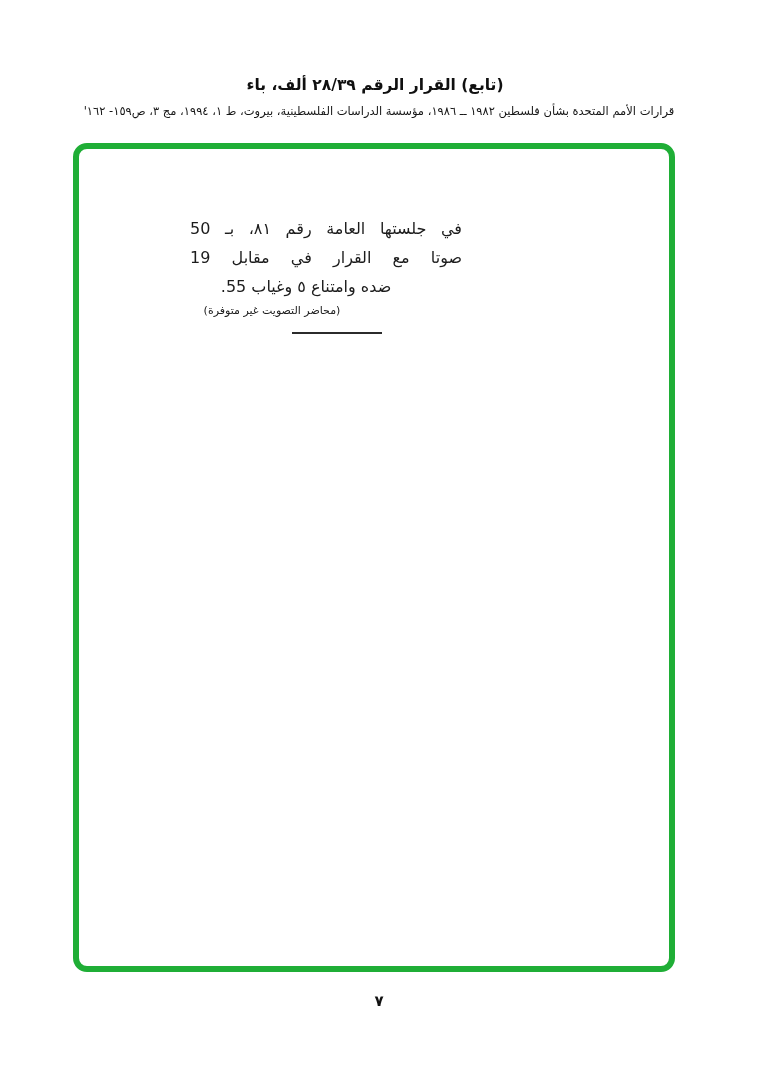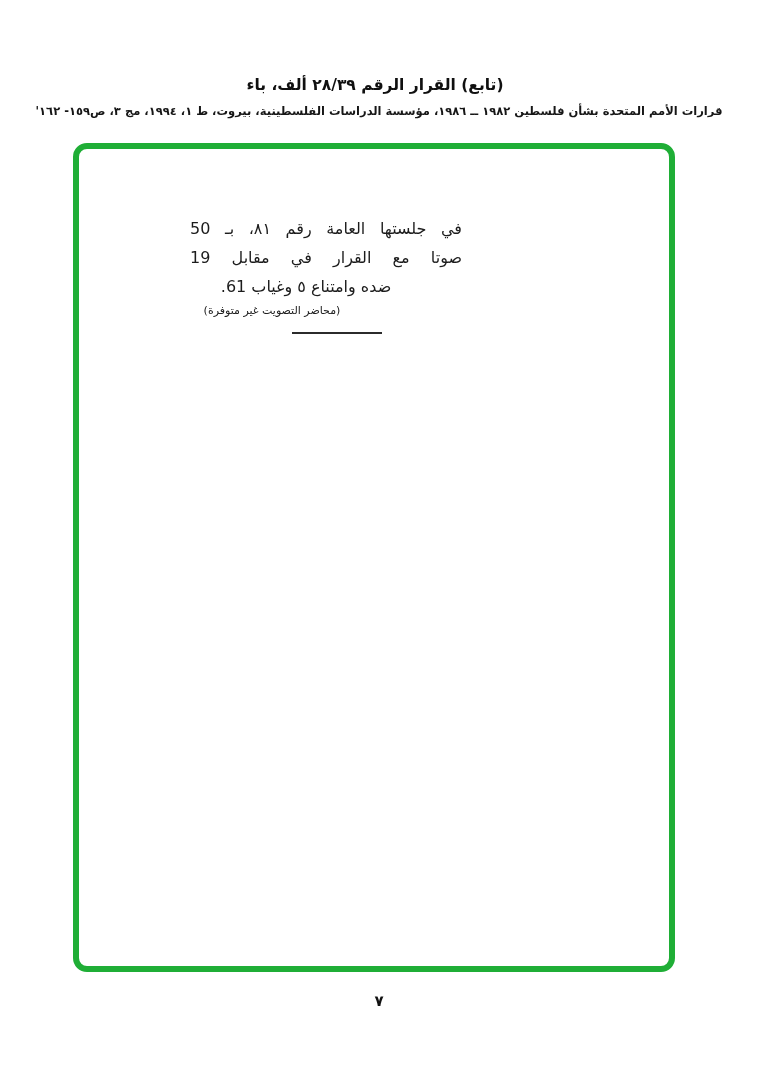--- a/index.html
+++ b/index.html
@@ -30,21 +30,21 @@
     letter-spacing: 0.2px;
   }
   .header-citation {
     position: absolute;
     top: 102px;
     left: 0;
     width: 758px;
     text-align: center;
     direction: rtl;
     font-size: 11.5px;
-    font-weight: 700;
+    font-weight: 400;
     color: #161616;
     line-height: 18px;
   }
   
   .frame {
     position: absolute;
     left: 73px;
     top: 143px;
     width: 602px;
     height: 829px;
@@ -110,20 +110,20 @@
 
   <div class="header-title" dir="rtl" lang="ar">(تابع) القرار الرقم ٢٨/٣٩ ألف، باء</div>
 
   <div class="header-citation" dir="rtl" lang="ar">قرارات الأمم المتحدة بشأن فلسطين ١٩٨٢ ــ ١٩٨٦، مؤسسة الدراسات الفلسطينية، بيروت، ط ١، ١٩٩٤، مج ٣، ص١٥٩- ١٦٢'</div>
 
   <div class="frame" style="border-color: rgb(31, 174, 54);"></div>
 
   <div class="para" dir="rtl" lang="ar">
     <div class="pline">في جلستها العامة رقم ٨١، بـ 50</div>
     <div class="pline">صوتا مع القرار في مقابل 19</div>
-    <div class="pline last">ضده وامتناع ٥ وغياب 61.</div>
+    <div class="pline last">ضده وامتناع ٥ وغياب 55.</div>
     <div class="note">(محاضر التصويت غير متوفرة)</div>
     <div class="rule"></div>
   </div>
 
   <div class="pageno" lang="ar">٧</div>
 
 </div>
 
 </body></html>

